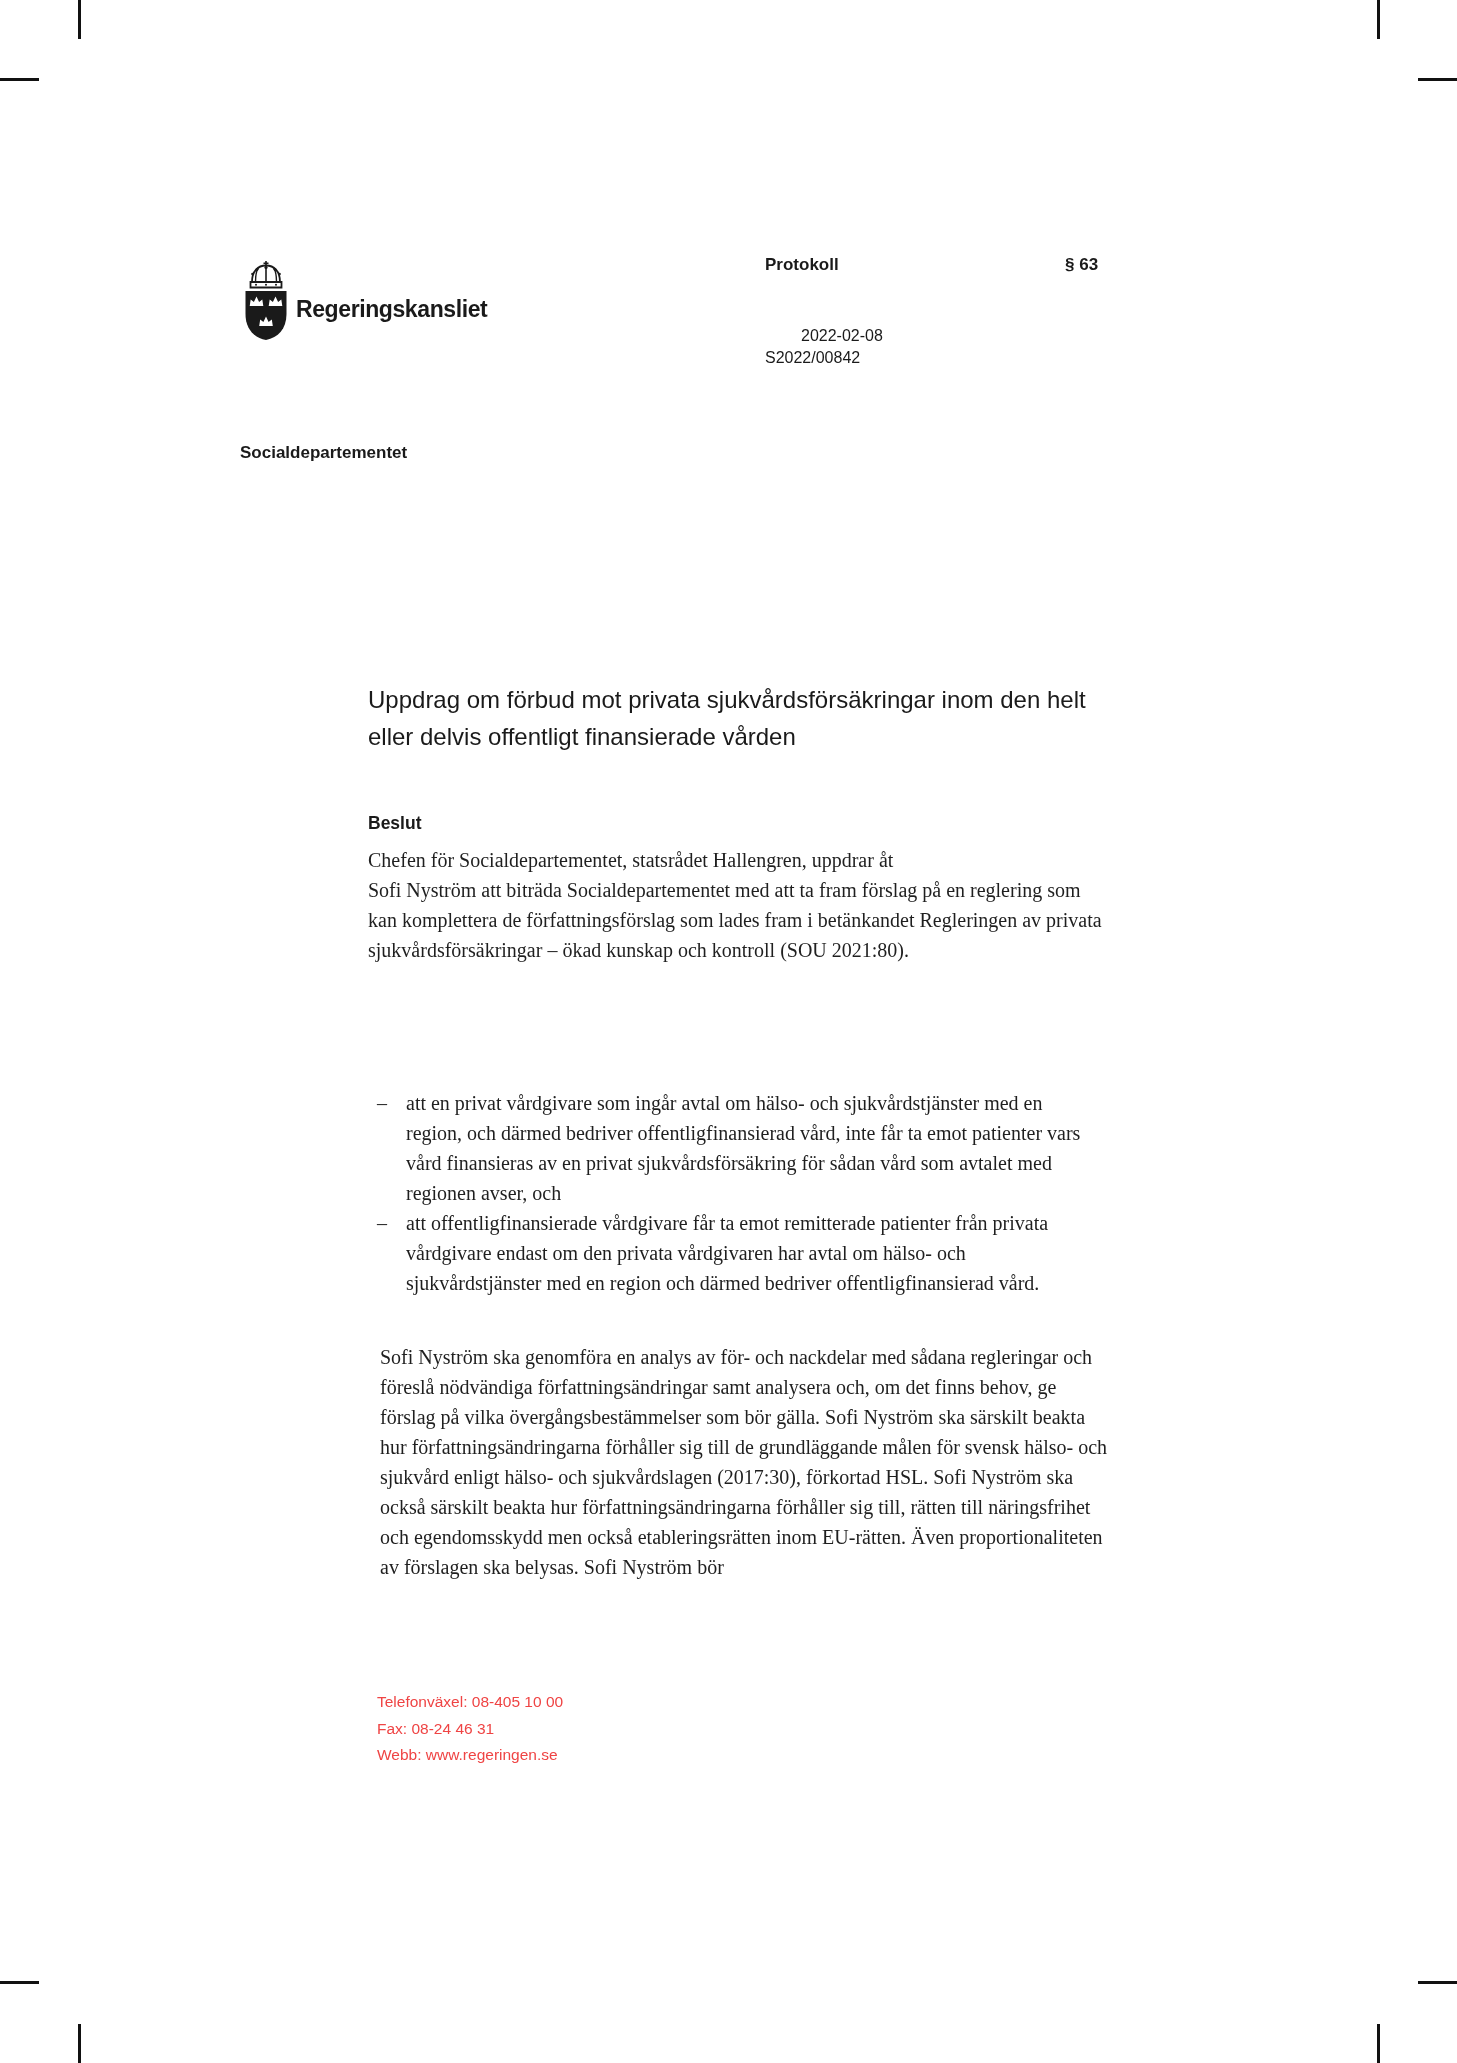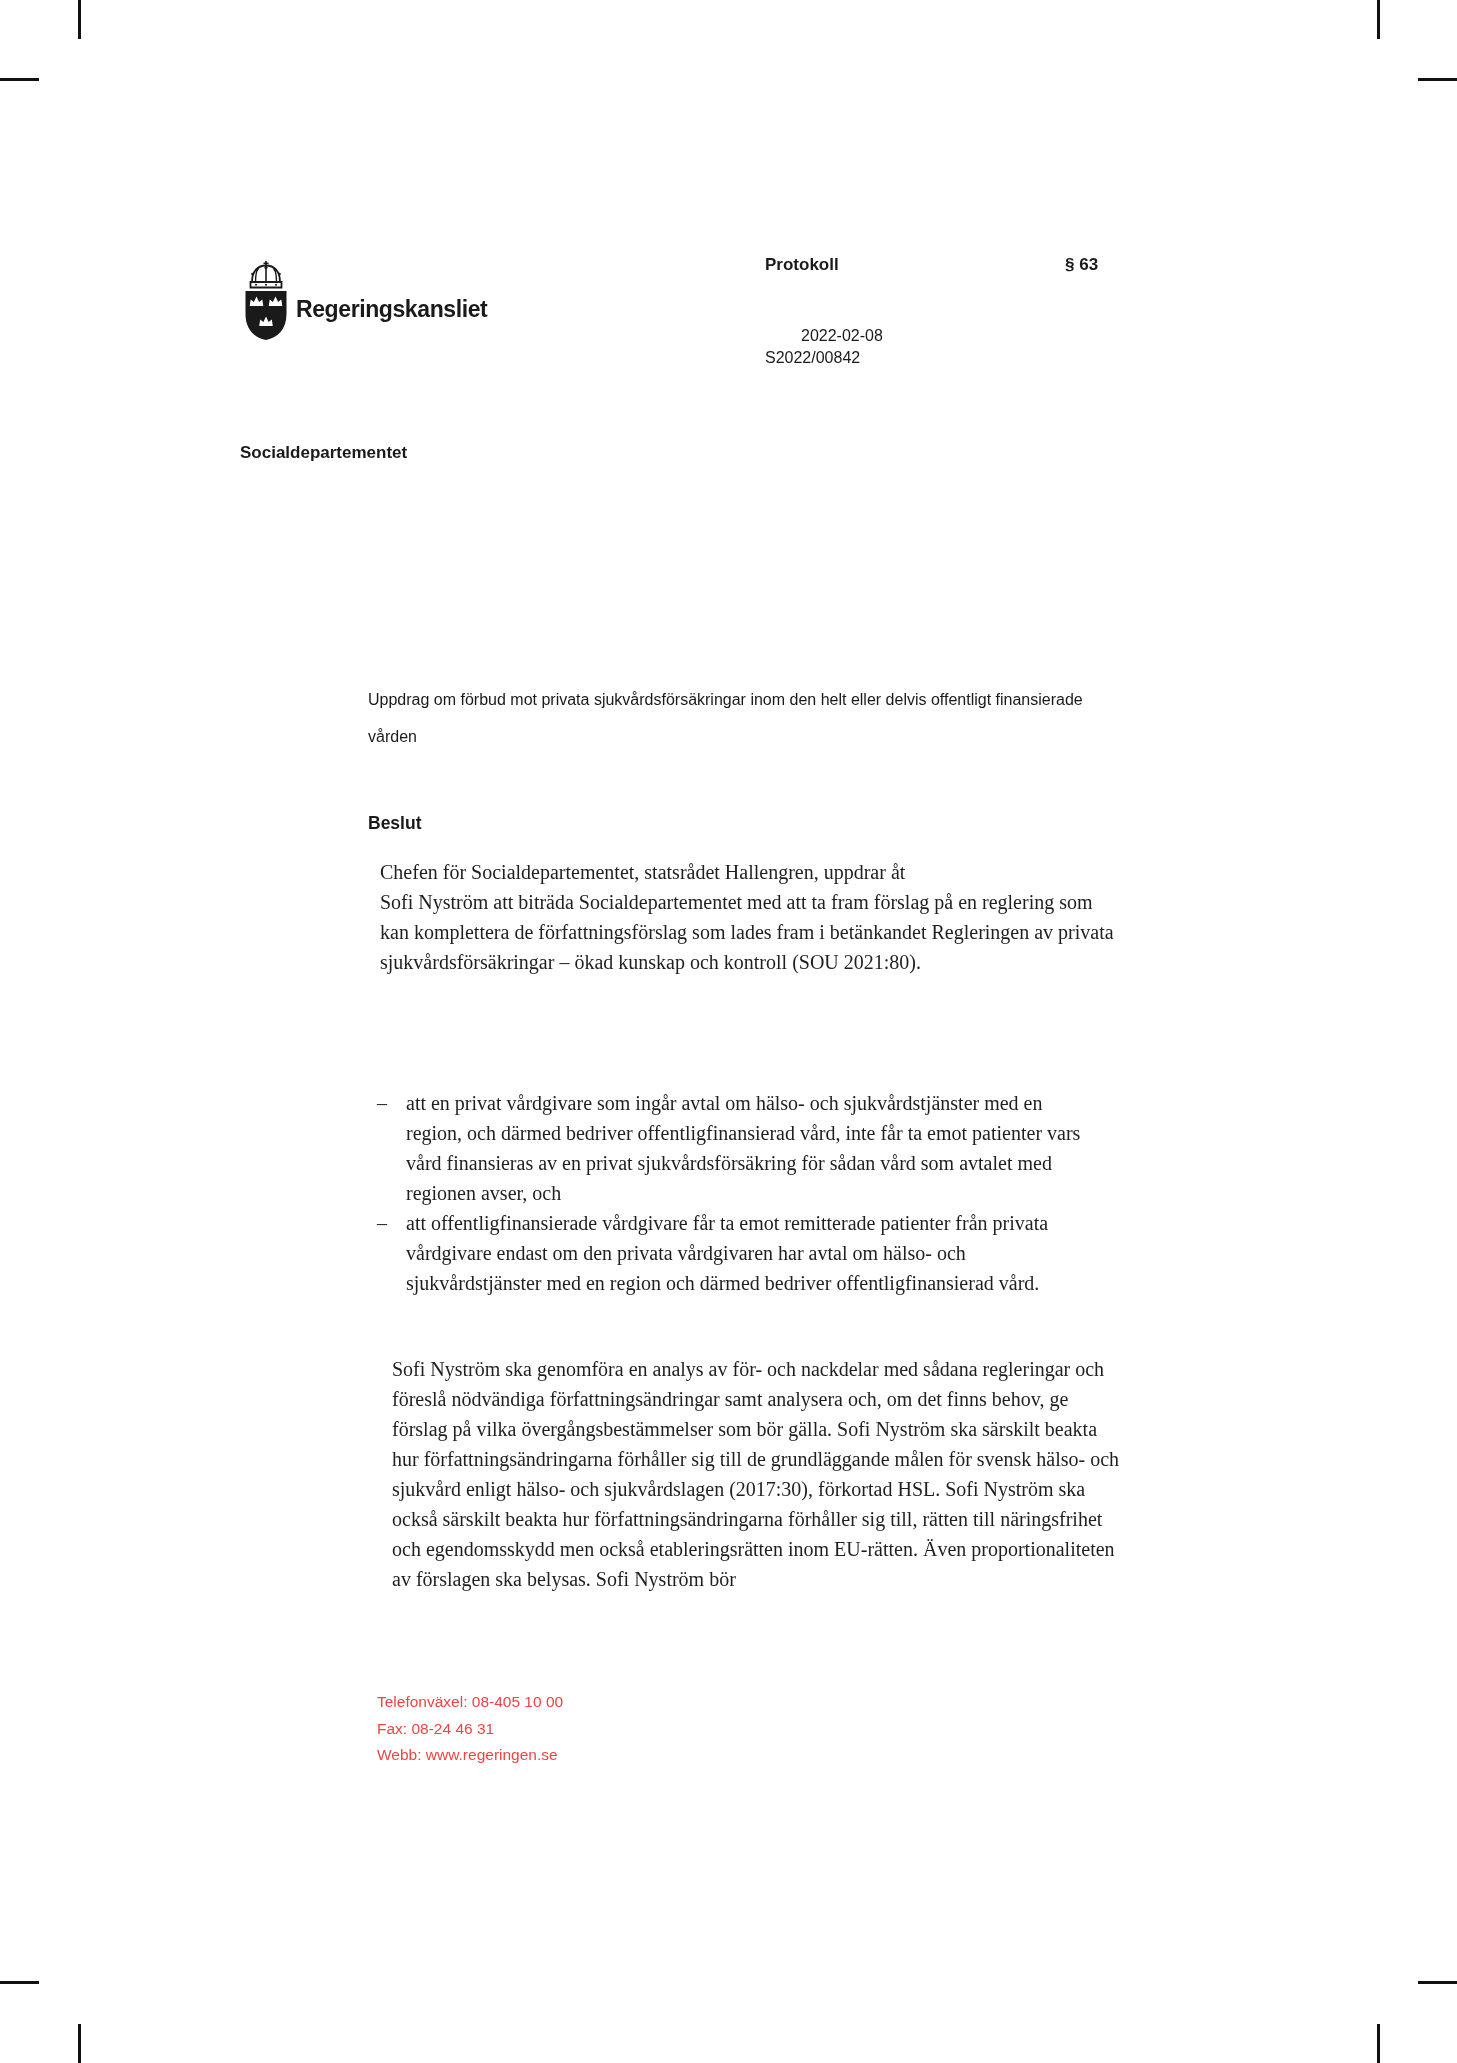--- a/index.html
+++ b/index.html
@@ -21,25 +21,25 @@
   .brand  { position:absolute; left:296px; top:296px; font-size:23px; font-weight:bold;
             letter-spacing:-0.4px; color:#1a1a1a; }
   .doc-type    { position:absolute; left:765px;  top:255px; font-size:17px; font-weight:bold; }
   .section-ref { position:absolute; left:1065px; top:255px; font-size:17px; font-weight:bold;text-align:center; }
   .doc-date    { position:absolute; left:765px;  top:325px; font-size:16px; line-height:22px;margin-left:36px; }
   .doc-ref     { position:absolute; left:765px;  top:347px; font-size:16px; line-height:22px; }
   .department  { position:absolute; left:240px;  top:443px; font-size:17px; font-weight:bold; }
 
   .title {
     position:absolute; left:368px; top:681px; width:720px;
-    font-size:16px; line-height:37px; font-weight:400; color:#1a1a1a;
+    font-size:24px; line-height:37px; font-weight:400; color:#1a1a1a;
   }
   .beslut { position:absolute; left:368px; top:813px; font-size:17.5px; font-weight:bold; }
 
-  .serif { font-family:"Liberation Serif", serif; font-size:20px; line-height:30px; color:#1f1f1f; margin:12px; }
+  .serif { font-family:"Liberation Serif", serif; font-size:20px; line-height:30px; color:#1f1f1f; margin:0; }
   .p1 { position:absolute; left:368px; top:845px;  width:735px; white-space:pre-line; }
   .p2 { position:absolute; left:368px; top:1028px; width:735px; }
   .bullets { position:absolute; left:368px; top:1088px; width:735px; margin:0; padding:0; list-style:none; }
   .bullets li { position:relative; padding-left:38px; margin:0; }
   .bullets .dash { position:absolute; left:9px; top:0; }
   .p3 { position:absolute; left:380px; top:1342px; width:735px; }
 
   .footer-col { position:absolute; font-size:15.5px; line-height:26.5px; color:#ef4444; }
   .footer-left  { left:377px; top:1689px; }
   .footer-right { left:763px; top:1689px; }

